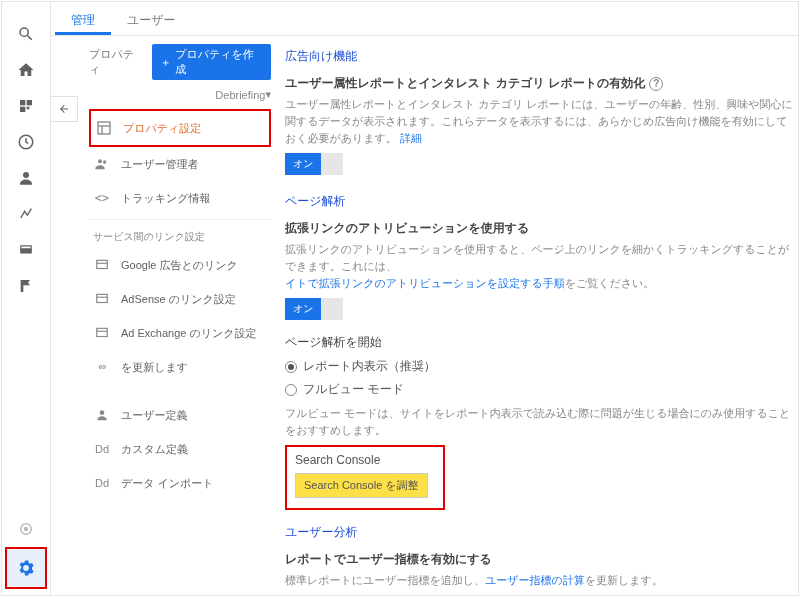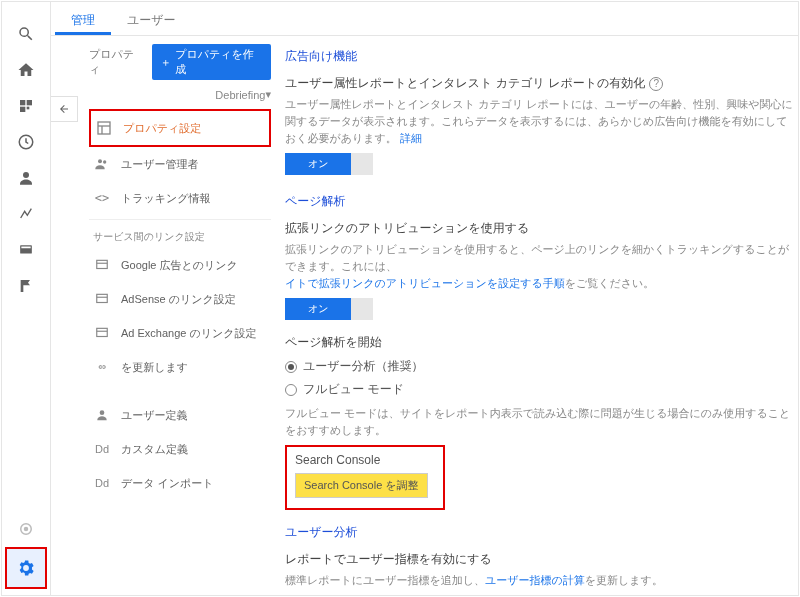--- a/index.html
+++ b/index.html
@@ -156,42 +156,42 @@
   font-size: 12px;
 }
 .sec-title {
   color: #1d4ed8;
   font-size: 12px;
   margin: 4px 0 10px 0;
 }
 .sub-title {
   font-size: 12px;
   color: #444;
-  font-weight: normal;
+  font-weight: bold;
   display: flex;
   align-items: center;
   gap: 4px;
   margin-bottom: 4px;
 }
 .desc {
   font-size: 11px;
   color: #888;
   line-height: 1.55;
 }
 .link { color: #1a73e8; cursor: pointer; }
 .toggle {
   display: inline-flex;
   margin: 6px 0 14px 0;
   cursor: pointer;
 }
 .toggle .on {
   background: #1a73e8;
   color: #fff;
   font-size: 10px;
-  padding: 4px 23px;
+  padding: 4px 8px;
 }
 .toggle .off {
   background: #e6e6e6;
   width: 22px;
 }
 .radio-row {
   display: flex;
   align-items: center;
   gap: 6px;
   font-size: 12px;
@@ -428,21 +428,21 @@
           <span class="link">イトで拡張リンクのアトリビューションを設定する手順</span><span>をご覧ください。</span>
         </div>
         <div class="toggle">
           <div class="on">オン</div>
           <div class="off"></div>
         </div>
 
         <div class="sub-title" style="font-weight:normal;">ページ解析を開始</div>
         <div class="radio-row">
           <span class="radio checked"></span>
-          <span>ユーザー分析（推奨）</span>
+          <span>レポート内表示（推奨）</span>
         </div>
         <div class="radio-row">
           <span class="radio"></span>
           <span>フルビュー モード</span>
         </div>
         <div class="desc" style="margin-top:4px;">フルビュー モードは、サイトをレポート内表示で読み込む際に問題が生じる場合にのみ使用することをおすすめします。</div>
 
         <div class="sc-box">
           <div style="color:#555;">Search Console</div>
           <div class="sc-btn">Search Console を調整</div>

